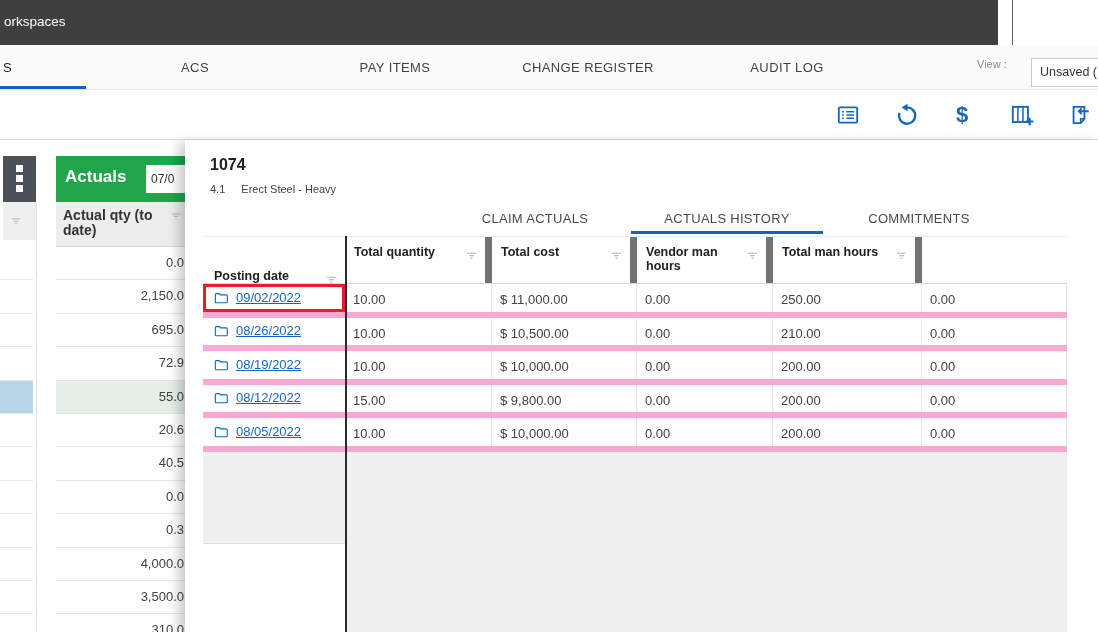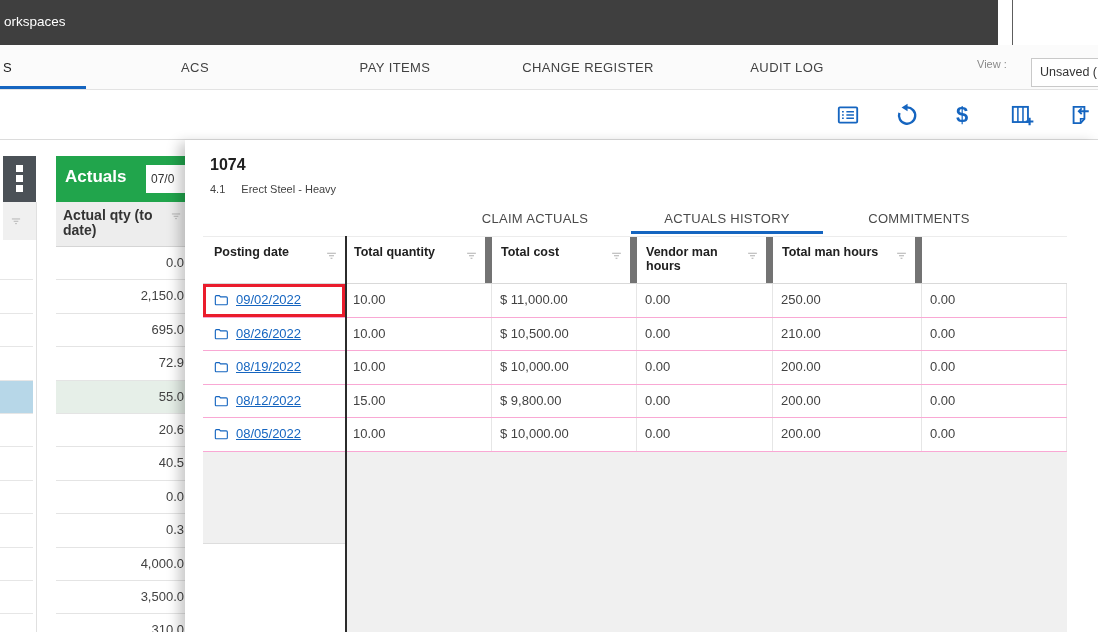--- a/index.html
+++ b/index.html
@@ -71,25 +71,25 @@
   .ptab { position:absolute; top:71px; width:192px; text-align:center; font-size:13px; color:#4a4a4a;
           letter-spacing:.3px; white-space:nowrap; cursor:pointer; }
   .pt0 { left:254px; } .pt1 { left:446px; } .pt2 { left:638px; }
   .ptab-underline { position:absolute; left:446px; top:91px; width:192px; height:3px; background:#1565c0; }
 
   .grid { position:absolute; left:18px; top:96px; width:864px; }
   .grid-head { display:flex; height:48px; border-top:1px solid #ececec; border-bottom:1px solid #d9d9d9;
                box-sizing:border-box; background:#fff; }
   .gh-cell { position:relative; box-sizing:border-box; border-right:7px solid #737373; font-size:12.5px;
              font-weight:bold; color:#212121; padding:8px 24px 0 9px; line-height:14px; }
-  .gh-cell.c0 { padding-left:11px; border-right:none; }
+  .gh-cell.c0 { padding-left:11px; border-right:none;margin-top:24px; }
   .fic { position:absolute; right:6px; top:11px; width:15px; height:15px; color:#b0b0b0; cursor:pointer; }
   .c0 { width:142px; } .c1 { width:147px; } .c2 { width:145px; } .c3 { width:136px; }
   .c4 { width:149px; } .c5 { width:145px; }
-  .grid-row { display:flex; height:33.5px; border-bottom:1px solid #f9a8d4; box-sizing:border-box; background:#fff; }
+  .grid-row { display:flex; height:33.5px; border-bottom:6px solid #f9a8d4; box-sizing:border-box; background:#fff; }
   .g-cell { box-sizing:border-box; border-right:1px solid #e6e6e6; font-size:13px; color:#424242;
             padding:0 8px; line-height:32px; position:relative; white-space:nowrap; overflow:hidden; }
   .g-cell.c0 { border-right:none; }
   .date-cell { display:flex; align-items:center; padding-left:10px; }
   .folder-ic { width:16px; height:16px; color:#1565c0; margin-right:7px; flex:none; }
   .date-link { color:#1565c0; text-decoration:underline; font-size:13px; cursor:pointer; }
   .red-box { position:absolute; left:0; top:0; right:0; bottom:0; border:3px solid #ea1c2c; pointer-events:none; }
 
   .empty-left { position:absolute; left:18px; top:312px; width:142px; height:91px; background:#f0f0f0;
                 border-bottom:1px solid #dddddd; }

